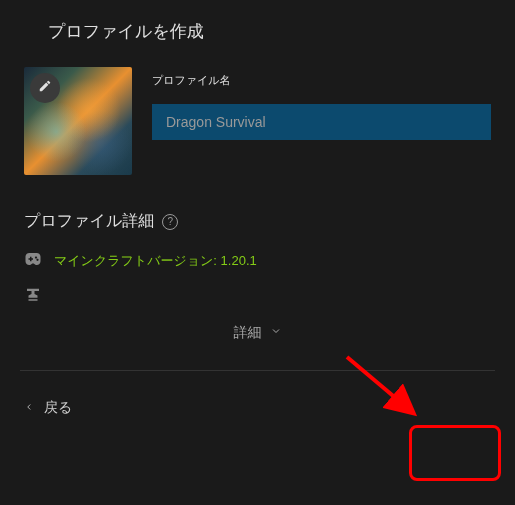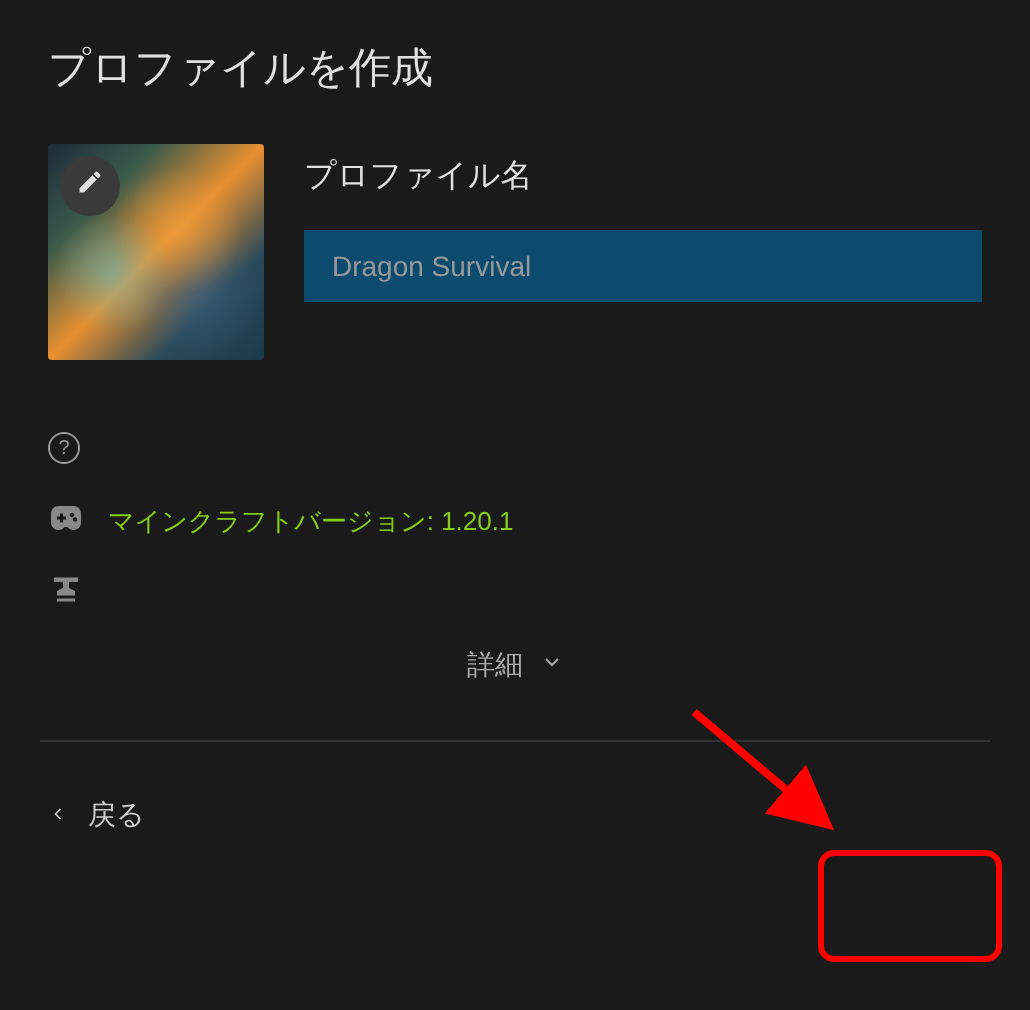--- a/index.html
+++ b/index.html
@@ -7,24 +7,25 @@
       width: 515px;
       height: 505px;
       background: #1a1a1a;
       color: #ccc;
       font-family: "Hiragino Kaku Gothic ProN", "Meiryo", sans-serif;
       padding: 20px 24px;
       position: relative;
       overflow: hidden;
     }
     .page-title {
-      font-size: 21px;
+      font-size: 17px;
       font-weight: 500;
       color: #e0e0e0;
       margin-bottom: 24px;
+      margin-left: 24px;
     }
     .profile-header {
       display: flex;
       gap: 20px;
       align-items: flex-start;
       margin-bottom: 36px;
     }
     .thumbnail {
       width: 108px;
       height: 108px;
@@ -52,21 +53,21 @@
       border-radius: 50%;
       background: #3a3a3a;
       display: flex;
       align-items: center;
       justify-content: center;
       z-index: 2;
     }
     .edit-badge svg { width: 14px; height: 14px; fill: #e0e0e0; }
     .profile-name-col { flex: 1; min-width: 0; }
     .profile-name-label {
-      font-size: 16px;
+      font-size: 11px;
       color: #e0e0e0;
       margin-bottom: 16px;
       margin-top: 6px;
     }
     .profile-name-input {
       width: 100%;
       background: #0c4a6e;
       border: none;
       padding: 10px 14px;
       color: #999;
@@ -176,20 +177,21 @@
       </span>
     </div>
   </div>
   <div class="profile-name-col">
     <div class="profile-name-label">プロファイル名</div>
     <input class="profile-name-input" type="text" value="Dragon Survival" style="">
   </div>
 </div>
 
 <div class="section-title">
+  <span>プロファイル詳細</span>
   <span class="help-icon">?</span>
 </div>
 
 <div class="detail-row">
   <span>
     <svg viewBox="0 0 24 24">
         <path d="M17 4H7C4.24 4 2 6.24 2 9v6c0 2.76 2.24 5 5 5 1.64 0 3.09-.79 4-2h2c.91 1.21 2.36 2 4 2 2.76 0 5-2.24 5-5V9c0-2.76-2.24-5-5-5zM8 13H6v-2h2V9h2v2h2v2h-2v2H8v-2zm8-1.5c-.83 0-1.5-.67-1.5-1.5s.67-1.5 1.5-1.5 1.5.67 1.5 1.5-.67 1.5-1.5 1.5zm2 3c-.83 0-1.5-.67-1.5-1.5s.67-1.5 1.5-1.5 1.5.67 1.5 1.5-.67 1.5-1.5 1.5z"></path>
       </svg>
   </span>
   <span>マインクラフトバージョン: 1.20.1</span>

